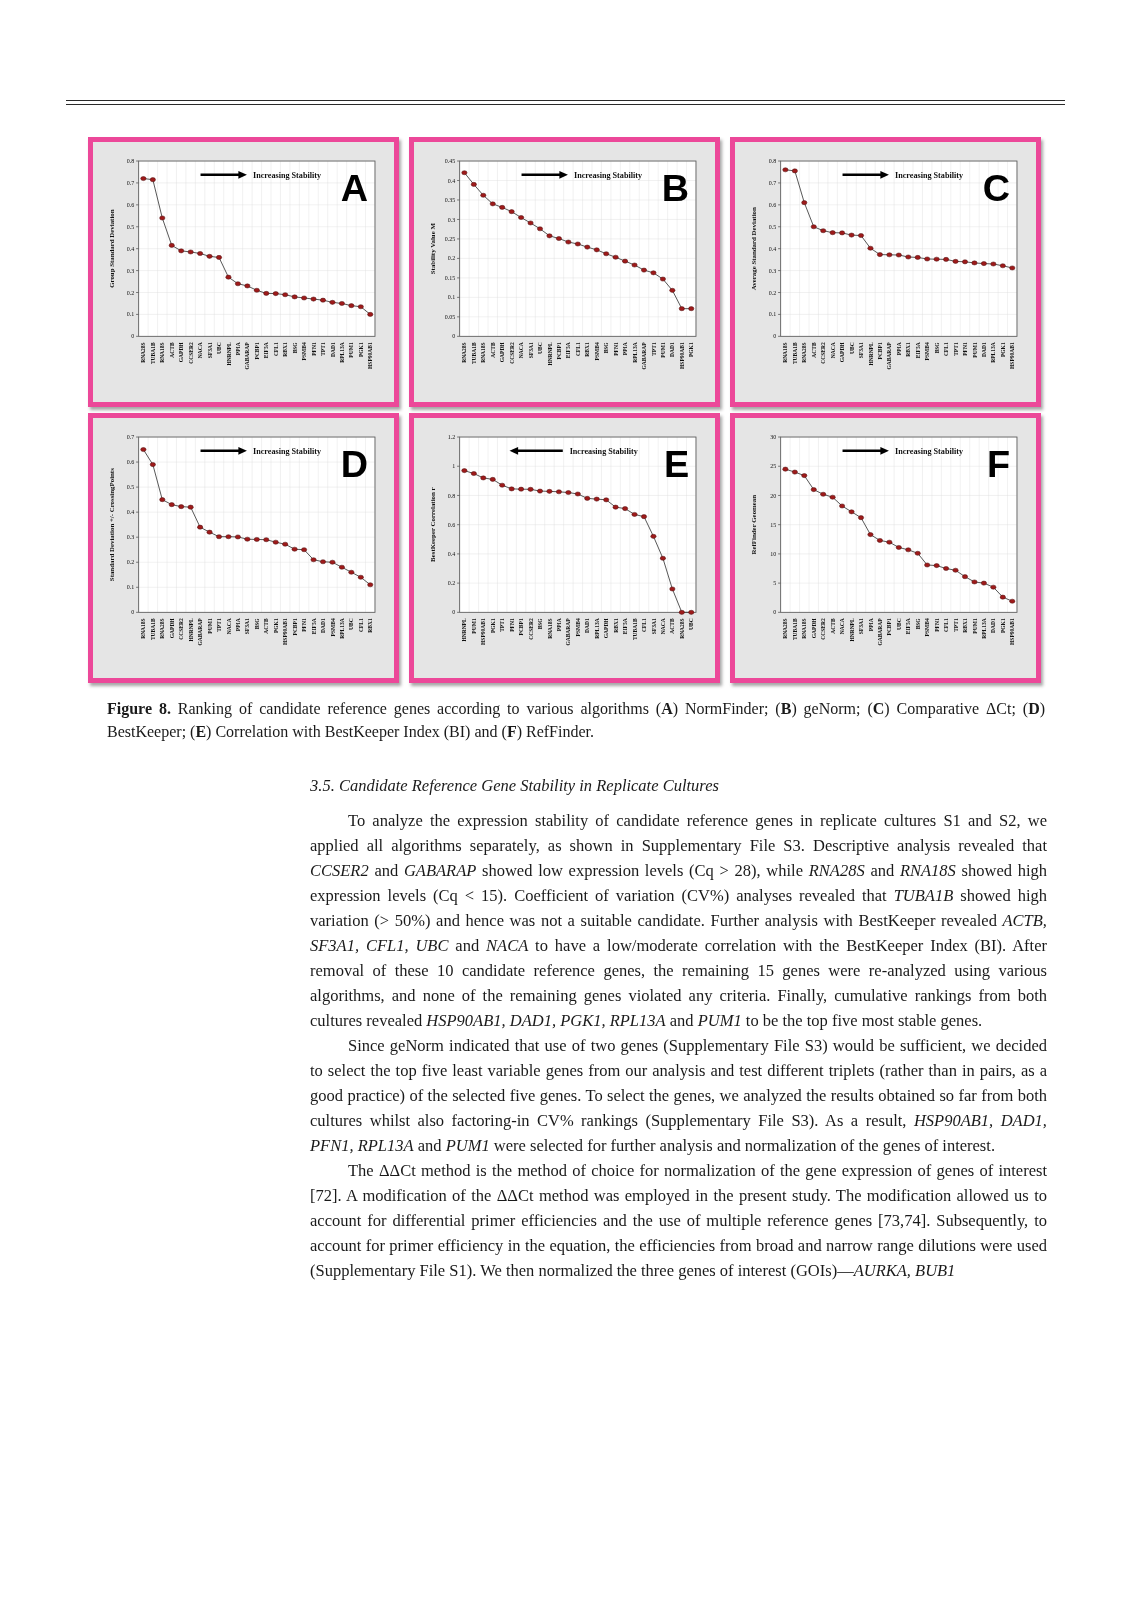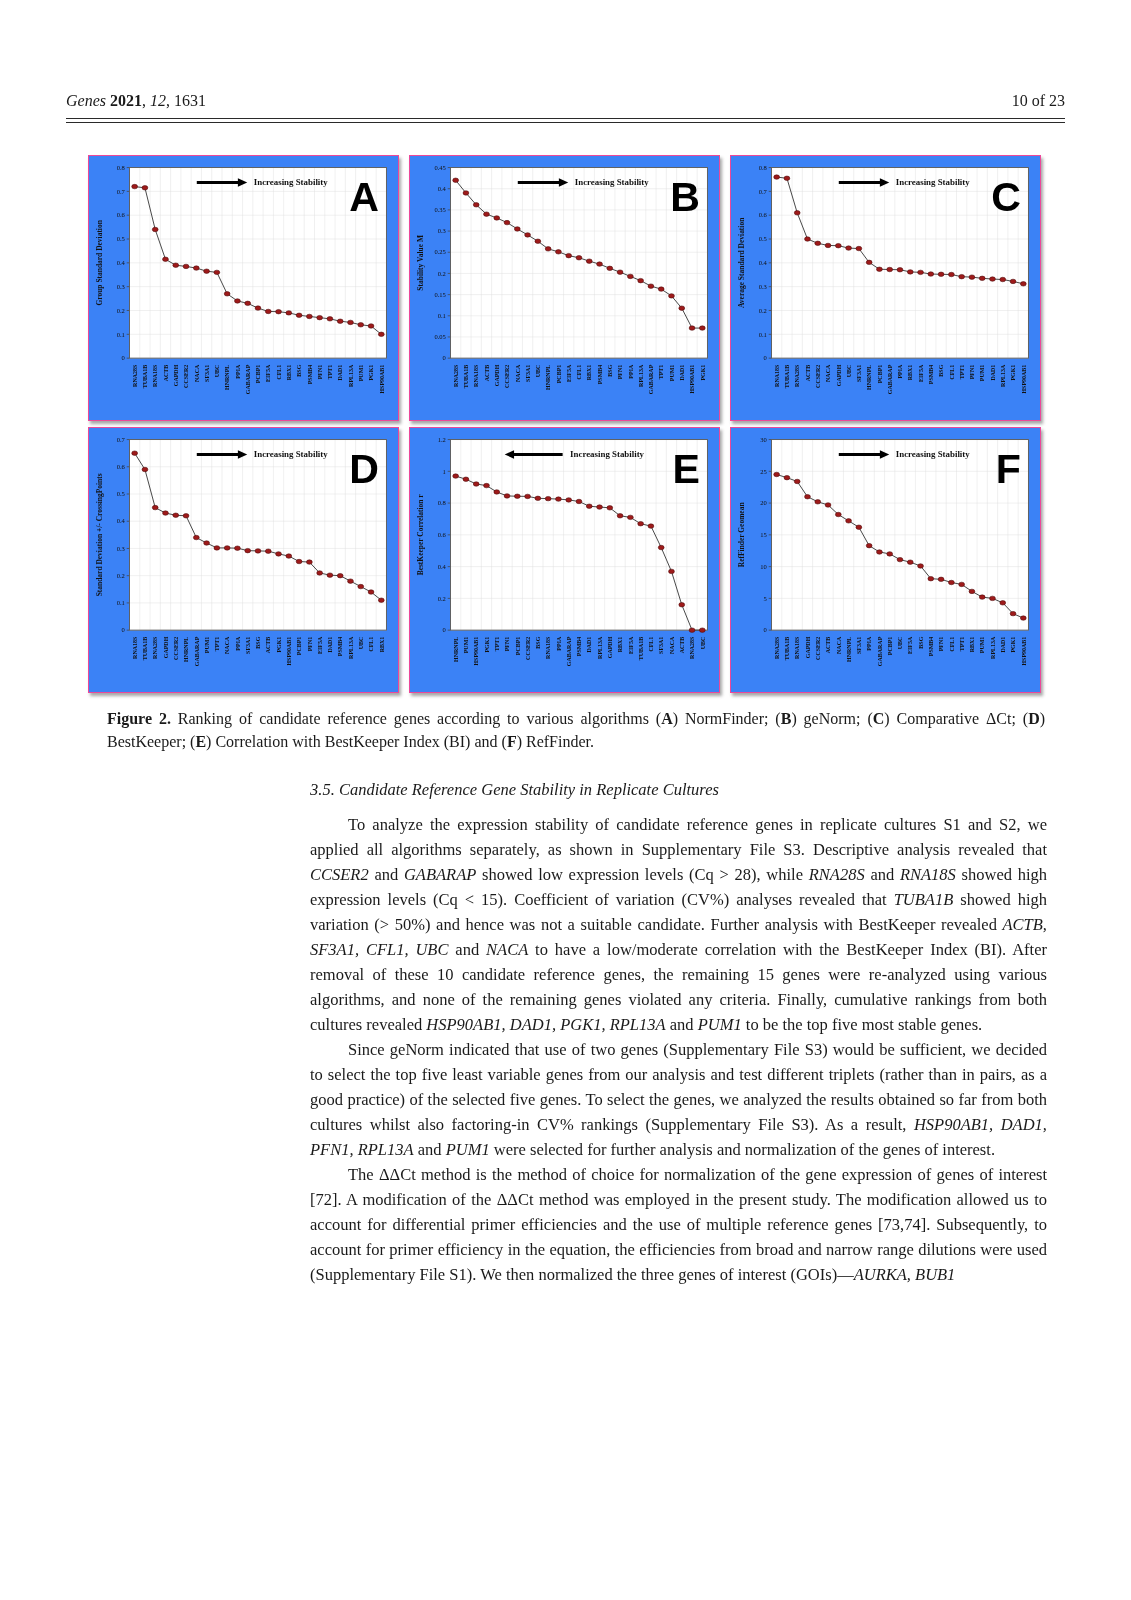--- a/index.html
+++ b/index.html
@@ -16,47 +16,43 @@
   .hdr{display:flex;justify-content:space-between;align-items:baseline;font-size:16px;}
   .hdr .jref i{font-style:italic;}
   .rule{margin-top:8px;height:3px;border-top:1.6px solid #2a2a2a;border-bottom:1.2px solid #2a2a2a;}
   .figure-grid{
     margin:32px 24px 0 22px;
     display:grid;
     grid-template-columns:repeat(3,1fr);
     gap:6px 10px;
   }
   .chart-panel{
-    background:#3b82f6;
-    border:1px solid #ec4899;
+    background:#e5e5e5;
+    border:5px solid #ec4899;
     box-shadow:2px 3px 3px rgba(60,60,60,.45);
-    padding:5px;
+    padding:13px;
   }
   .chart-panel svg{display:block;width:100%;height:auto;}
   .caption{
     margin:14px 20px 0 41px;
     font-size:16px;line-height:23px;text-align:justify;
   }
-  .body-text{margin:24px 18px 0 244px;font-size:16.5px;line-height:25px;}
+  .body-text{margin:30px 18px 0 244px;font-size:16.5px;line-height:25px;}
   .sec-heading{
     font-style:italic;font-weight:normal;font-size:16.5px;
     margin:24px 0 10px 0;
   }
   .body-text p{margin:0;text-indent:38px;text-align:justify;}
   .body-text p i{font-style:italic;}
 </style>
 </head>
 <body>
 
 <div class="page">
 
-  <div class="hdr">
-    <span class="jref"><i>Genes</i><b> 2021</b>, <i>12</i>, 1631</span>
-    <span>10 of 23</span>
-  </div>
   <div class="rule"></div>
 
   <div class="figure-grid">
     <div class="chart-panel">
         <svg viewBox="0 0 320 272">
           <rect x="38" y="7" width="275" height="204" fill="#ffffff"></rect>
           <line x1="38" y1="7" x2="38" y2="211" stroke="#dedede" stroke-width="0.5"></line>
           <line x1="49" y1="7" x2="49" y2="211" stroke="#dedede" stroke-width="0.5"></line>
           <line x1="60" y1="7" x2="60" y2="211" stroke="#dedede" stroke-width="0.5"></line>
           <line x1="71" y1="7" x2="71" y2="211" stroke="#dedede" stroke-width="0.5"></line>
@@ -726,21 +722,21 @@
           <text x="254.9" y="218" text-anchor="end" font-size="6.4" font-weight="bold" font-family="&quot;Liberation Serif&quot;,serif" fill="#111" transform="rotate(-90 254.9 218)">RBX1</text>
           <text x="265.9" y="218" text-anchor="end" font-size="6.4" font-weight="bold" font-family="&quot;Liberation Serif&quot;,serif" fill="#111" transform="rotate(-90 265.9 218)">PUM1</text>
           <text x="276.9" y="218" text-anchor="end" font-size="6.4" font-weight="bold" font-family="&quot;Liberation Serif&quot;,serif" fill="#111" transform="rotate(-90 276.9 218)">RPL13A</text>
           <text x="287.9" y="218" text-anchor="end" font-size="6.4" font-weight="bold" font-family="&quot;Liberation Serif&quot;,serif" fill="#111" transform="rotate(-90 287.9 218)">DAD1</text>
           <text x="298.9" y="218" text-anchor="end" font-size="6.4" font-weight="bold" font-family="&quot;Liberation Serif&quot;,serif" fill="#111" transform="rotate(-90 298.9 218)">PGK1</text>
           <text x="309.9" y="218" text-anchor="end" font-size="6.4" font-weight="bold" font-family="&quot;Liberation Serif&quot;,serif" fill="#111" transform="rotate(-90 309.9 218)">HSP90AB1</text>
         </svg>
       </div>
   </div>
 
-  <div class="caption"><b>Figure 2.</b> Ranking of candidate reference genes according to various algorithms (<b>A</b>) NormFinder; (<b>B</b>) geNorm; (<b>C</b>) Comparative ΔCt; (<b>D</b>) BestKeeper; (<b>E</b>) Correlation with BestKeeper Index (BI) and (<b>F</b>) RefFinder.</div>
+  <div class="caption"><b>Figure 8.</b> Ranking of candidate reference genes according to various algorithms (<b>A</b>) NormFinder; (<b>B</b>) geNorm; (<b>C</b>) Comparative ΔCt; (<b>D</b>) BestKeeper; (<b>E</b>) Correlation with BestKeeper Index (BI) and (<b>F</b>) RefFinder.</div>
 
   <div class="body-text">
     <div>
       <div class="sec-heading">3.5. Candidate Reference Gene Stability in Replicate Cultures</div>
       <p>To analyze the expression stability of candidate reference genes in replicate cultures S1 and S2, we applied all algorithms separately, as shown in Supplementary File S3. Descriptive analysis revealed that <i>CCSER2</i> and <i>GABARAP</i> showed low expression levels (Cq &gt; 28), while <i>RNA28S</i> and <i>RNA18S</i> showed high expression levels (Cq &lt; 15). Coefficient of variation (CV%) analyses revealed that <i>TUBA1B</i> showed high variation (&gt; 50%) and hence was not a suitable candidate. Further analysis with BestKeeper revealed <i>ACTB, SF3A1, CFL1, UBC</i> and <i>NACA</i> to have a low/moderate correlation with the BestKeeper Index (BI). After removal of these 10 candidate reference genes, the remaining 15 genes were re-analyzed using various algorithms, and none of the remaining genes violated any criteria. Finally, cumulative rankings from both cultures revealed <i>HSP90AB1, DAD1, PGK1, RPL13A</i> and <i>PUM1</i> to be the top five most stable genes.</p>
     </div>
     <div>
       <p>Since geNorm indicated that use of two genes (Supplementary File S3) would be sufficient, we decided to select the top five least variable genes from our analysis and test different triplets (rather than in pairs, as a good practice) of the selected five genes. To select the genes, we analyzed the results obtained so far from both cultures whilst also factoring-in CV% rankings (Supplementary File S3). As a result, <i>HSP90AB1, DAD1, PFN1, RPL13A</i> and <i>PUM1</i> were selected for further analysis and normalization of the genes of interest.</p>
     </div>
     <div>

